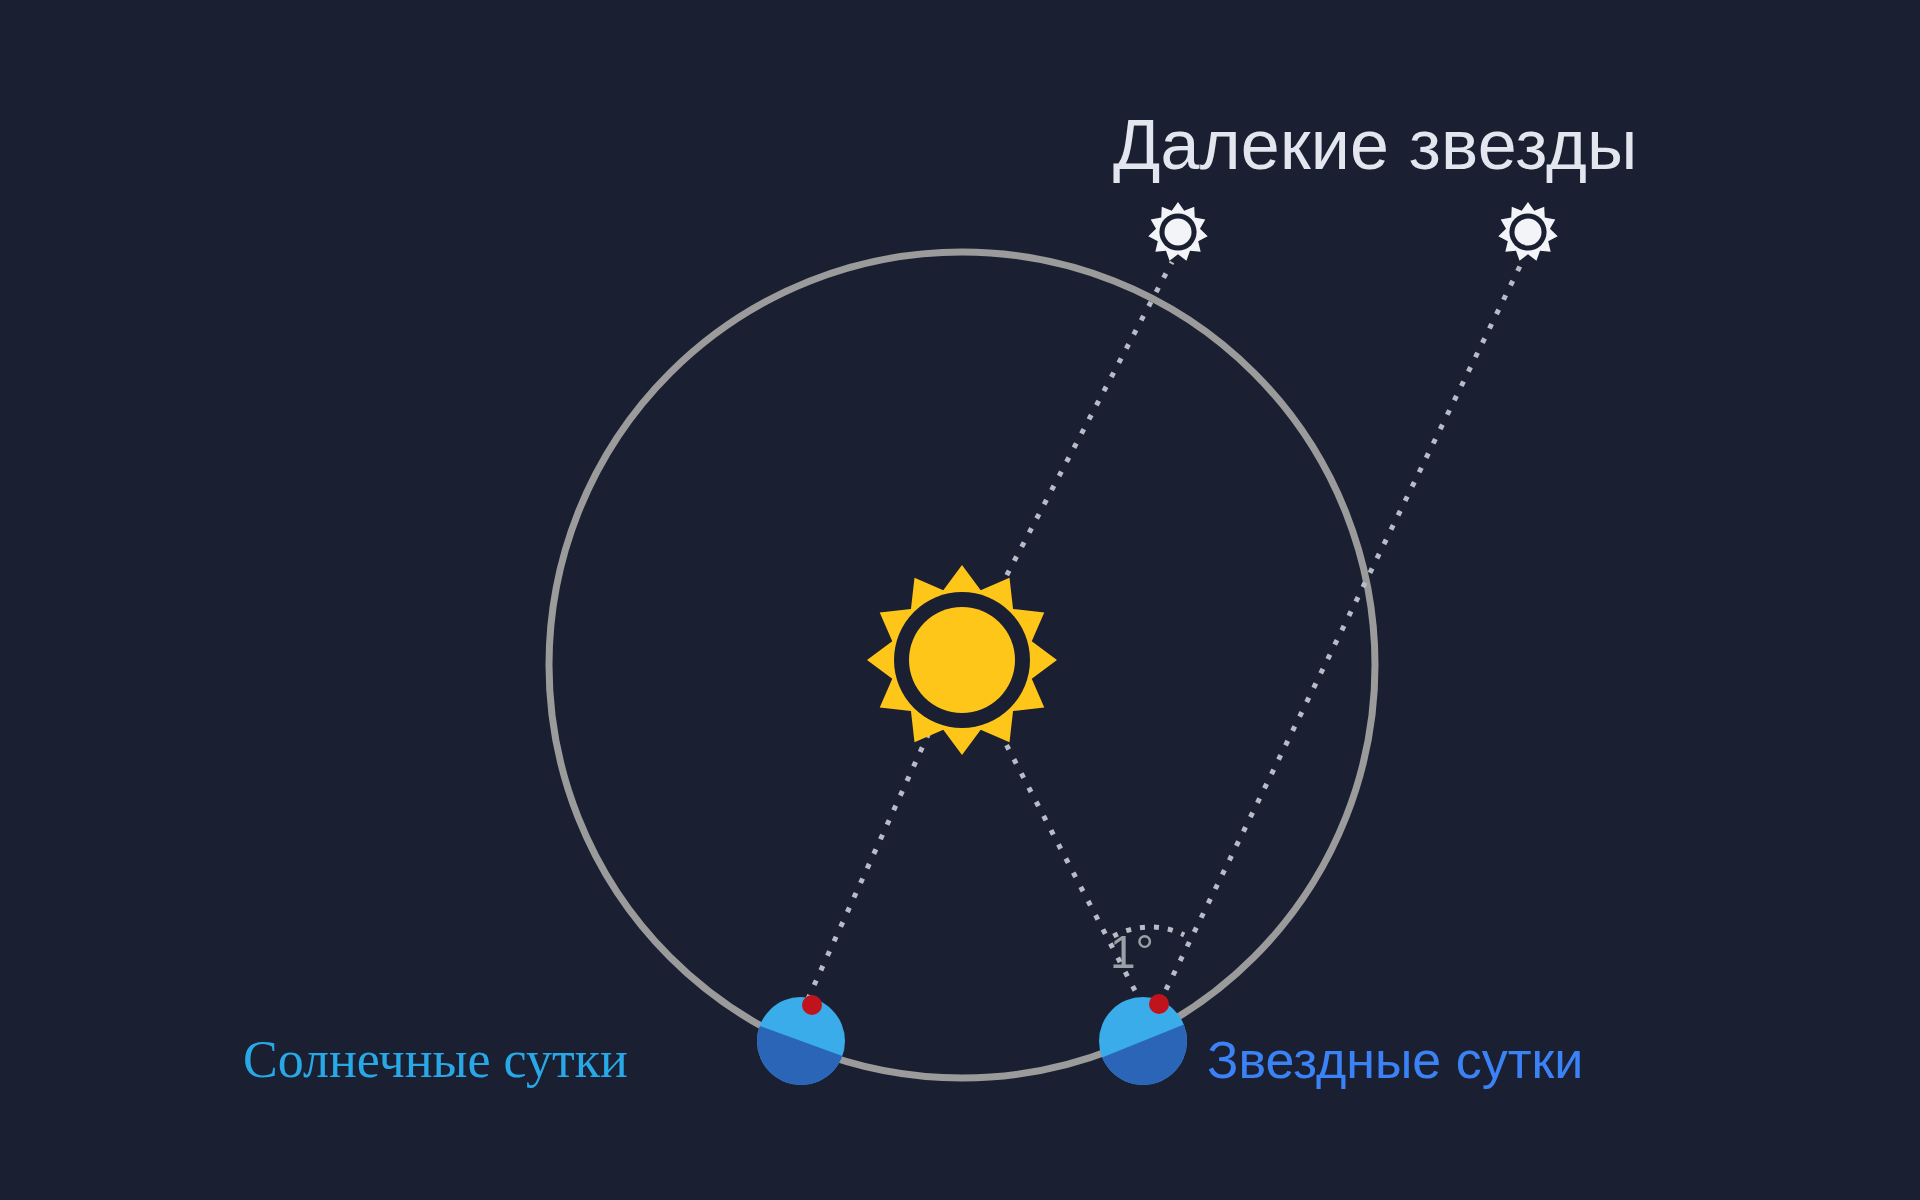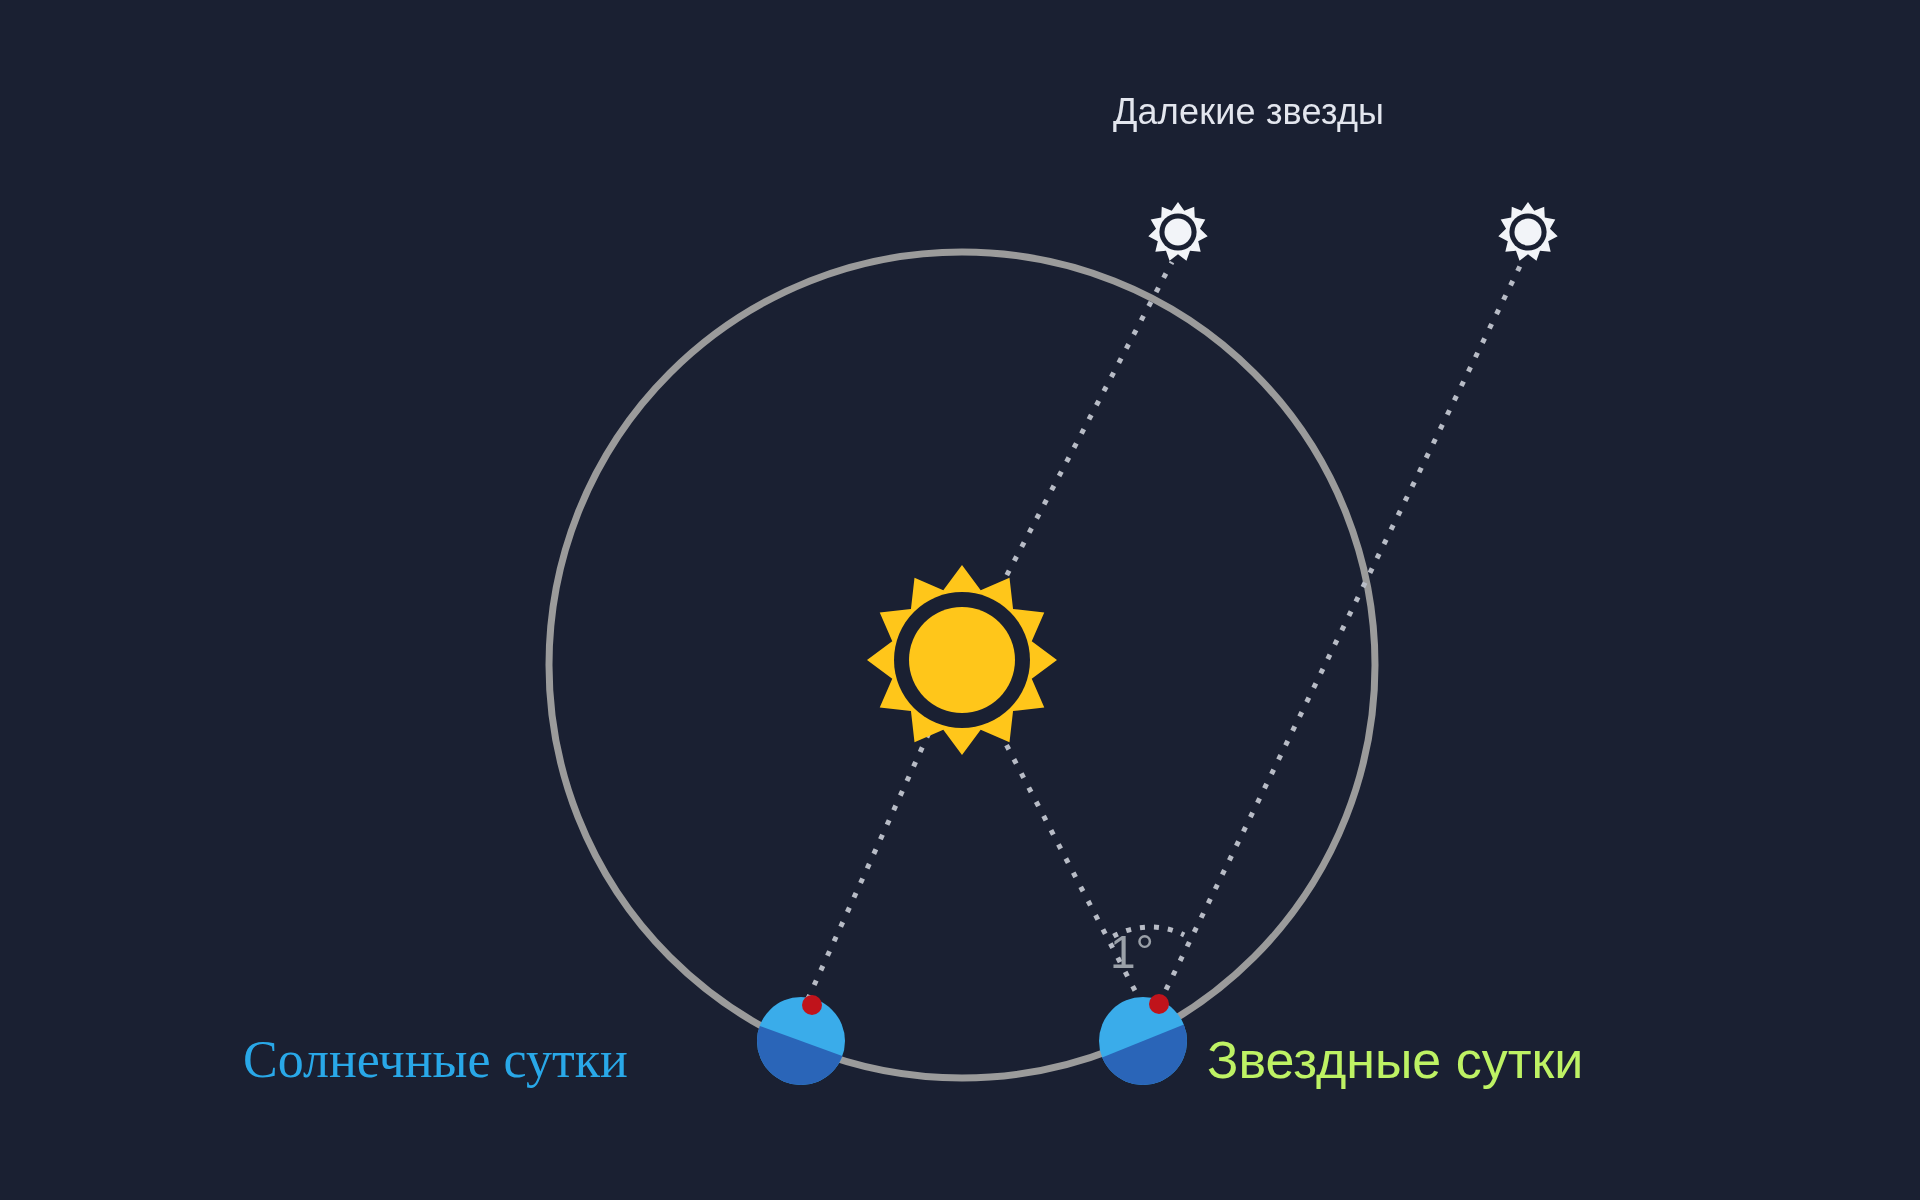--- a/index.html
+++ b/index.html
@@ -28,22 +28,22 @@
     height: 1200px;
     display: block;
   }
   .lbl {
     position: absolute;
     white-space: nowrap;
     user-select: none;
   }
   #title-far-stars {
     left: 1113px;
-    top: 91px;
-    font-size: 36px;
+    top: 105px;
+    font-size: 70px;
     color: #e3e6ee;
     letter-spacing: 0.2px;
   }
   #label-solar-day {
     left: 243px;
     top: 1030px;
     font-size: 52px;
     color: #29a8e8;
     font-family: Liberation Serif, serif;
   }
@@ -121,17 +121,17 @@
       </g>
       <circle id="e2Marker" cx="1159" cy="1004" r="10" fill="#c0131b"></circle>
     </g>
 
   </svg>
 
   <div class="lbl" id="title-far-stars" style="color: rgb(227, 230, 238);">Далекие звезды</div>
 
   <div class="lbl" id="label-solar-day" style="color: rgb(41, 168, 232);">Солнечные сутки</div>
 
-  <div class="lbl" id="label-sidereal-day" style="color: #bef264;">Звездные сутки</div>
+  <div class="lbl" id="label-sidereal-day" style="color: #3b82f6;">Звездные сутки</div>
 
   <div class="lbl" id="angle-label" style="color: rgb(154, 160, 168);">1°</div>
 
 </div>
 
 </body></html>

